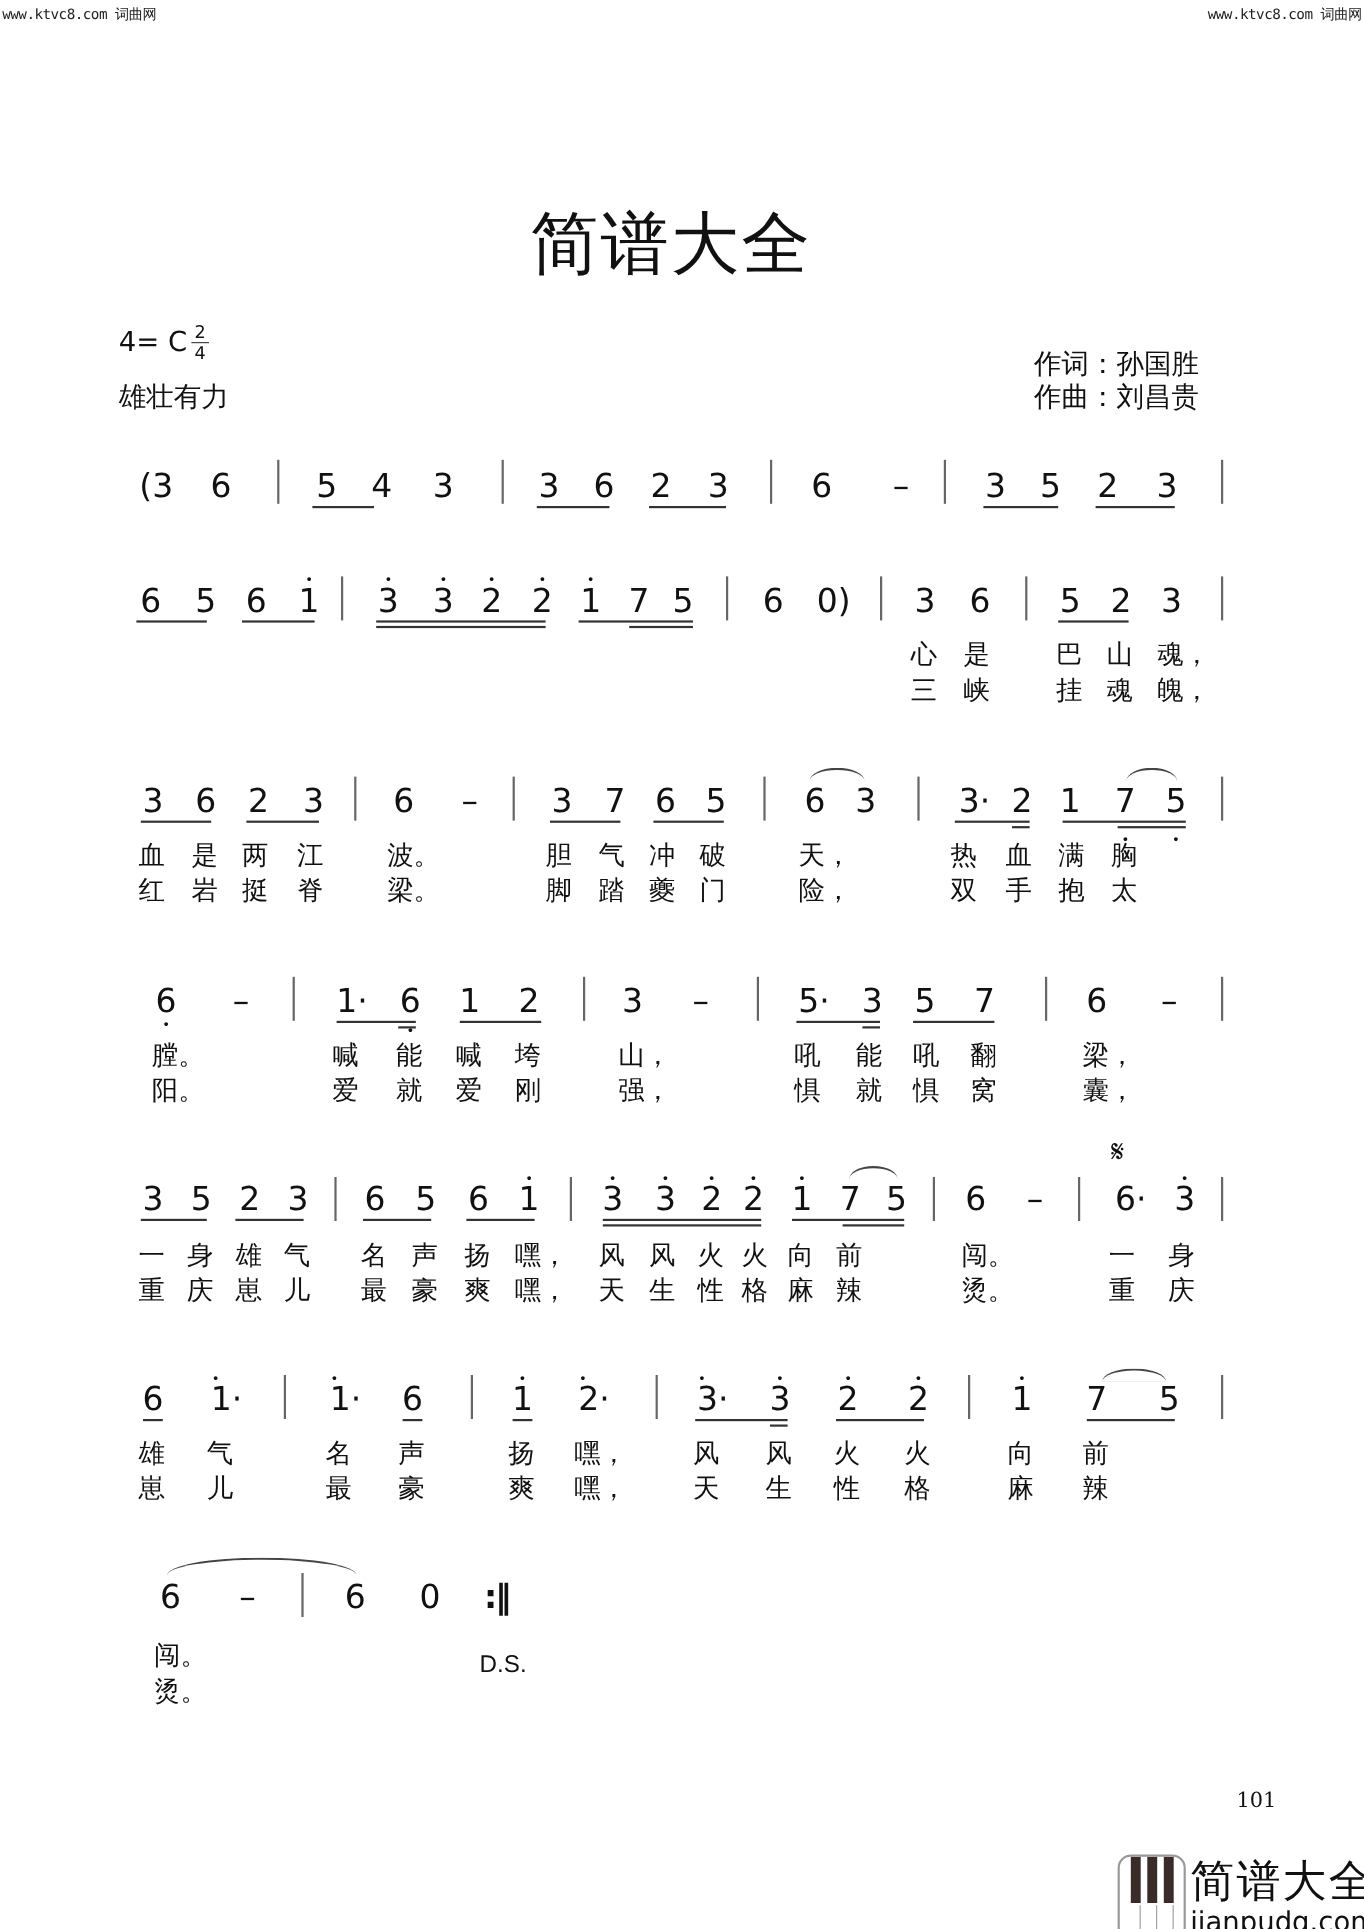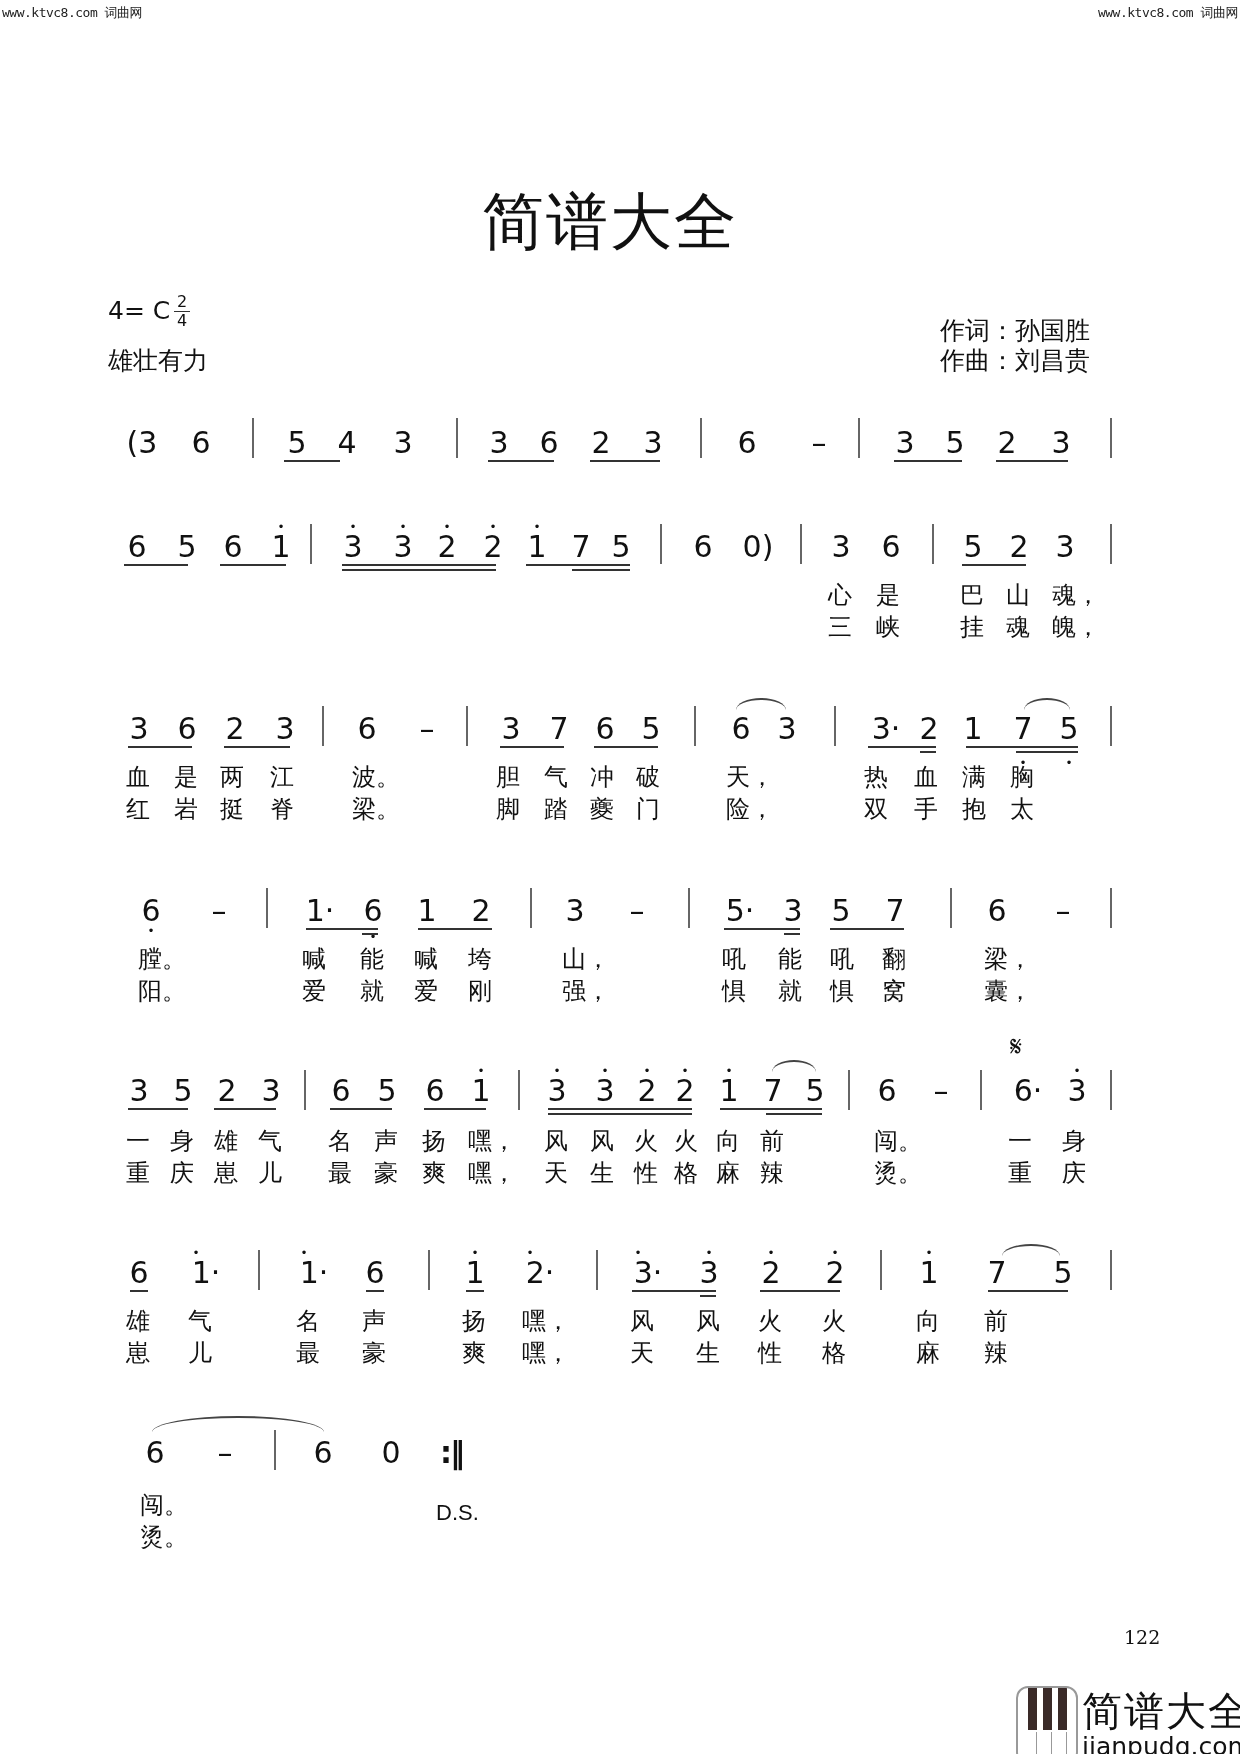--- a/index.html
+++ b/index.html
@@ -369,21 +369,21 @@
   <div class="bar" style="left:274px;top:1430px;"></div>
   <div class="n" style="left:308px;top:1436px;">6</div>
   <div class="n" style="left:376px;top:1436px;">0</div>
   <div class="abs" style="left:440px;top:1434px;font-size:30px;font-weight:bold;line-height:38px;letter-spacing:-2px;">:‖</div>
 
   <div class="ly" style="left:140px;top:1490px;">闯。</div>
   <div class="ly" style="left:140px;top:1522px;">烫。</div>
   <div class="abs" style="left:436px;top:1500px;font-size:22px;font-family:'Liberation Sans',sans-serif;">D.S.</div>
 </div>
 
-<div class="abs pg" style="left:1124px;top:1626px;">122</div>
+<div class="abs pg" style="left:1124px;top:1626px;">101</div>
 
 <div class="abs logo" style="left:1016px;top:1686px;">
   <div class="piano">
     <div class="k" style="left:10px;"></div>
     <div class="k" style="left:25px;"></div>
     <div class="k" style="left:40px;"></div>
     <div class="w" style="left:18px;"></div>
     <div class="w" style="left:33px;"></div>
     <div class="w" style="left:48px;"></div>
   </div>

